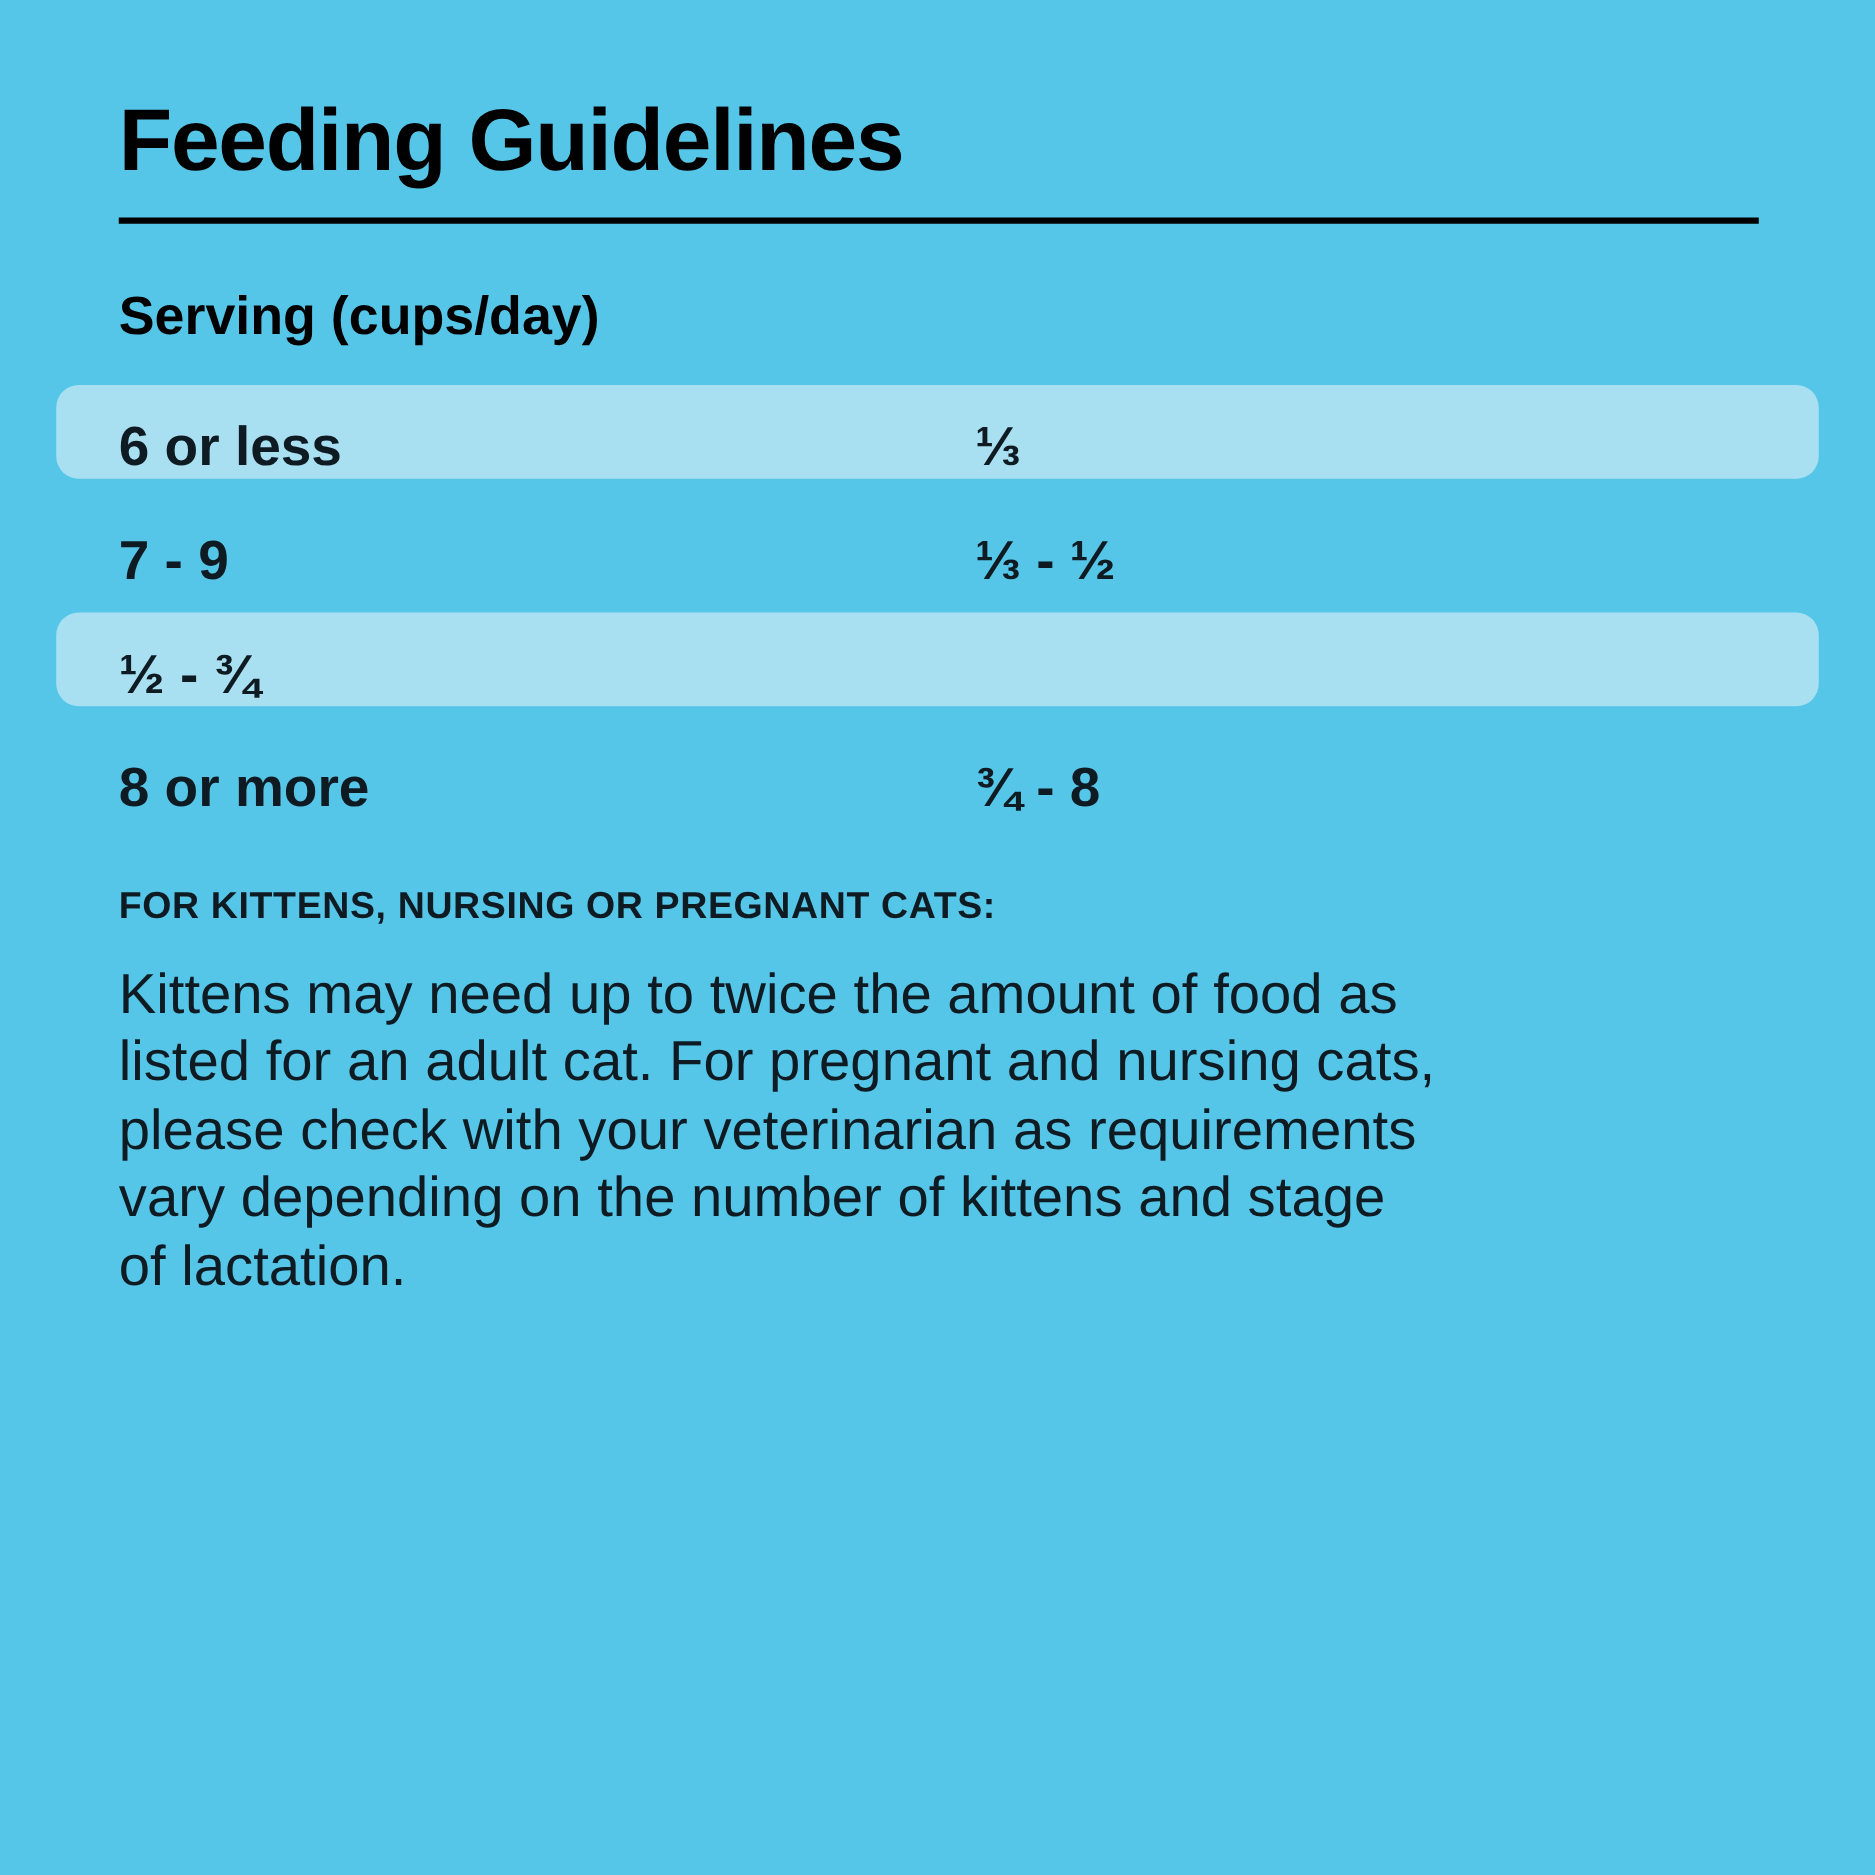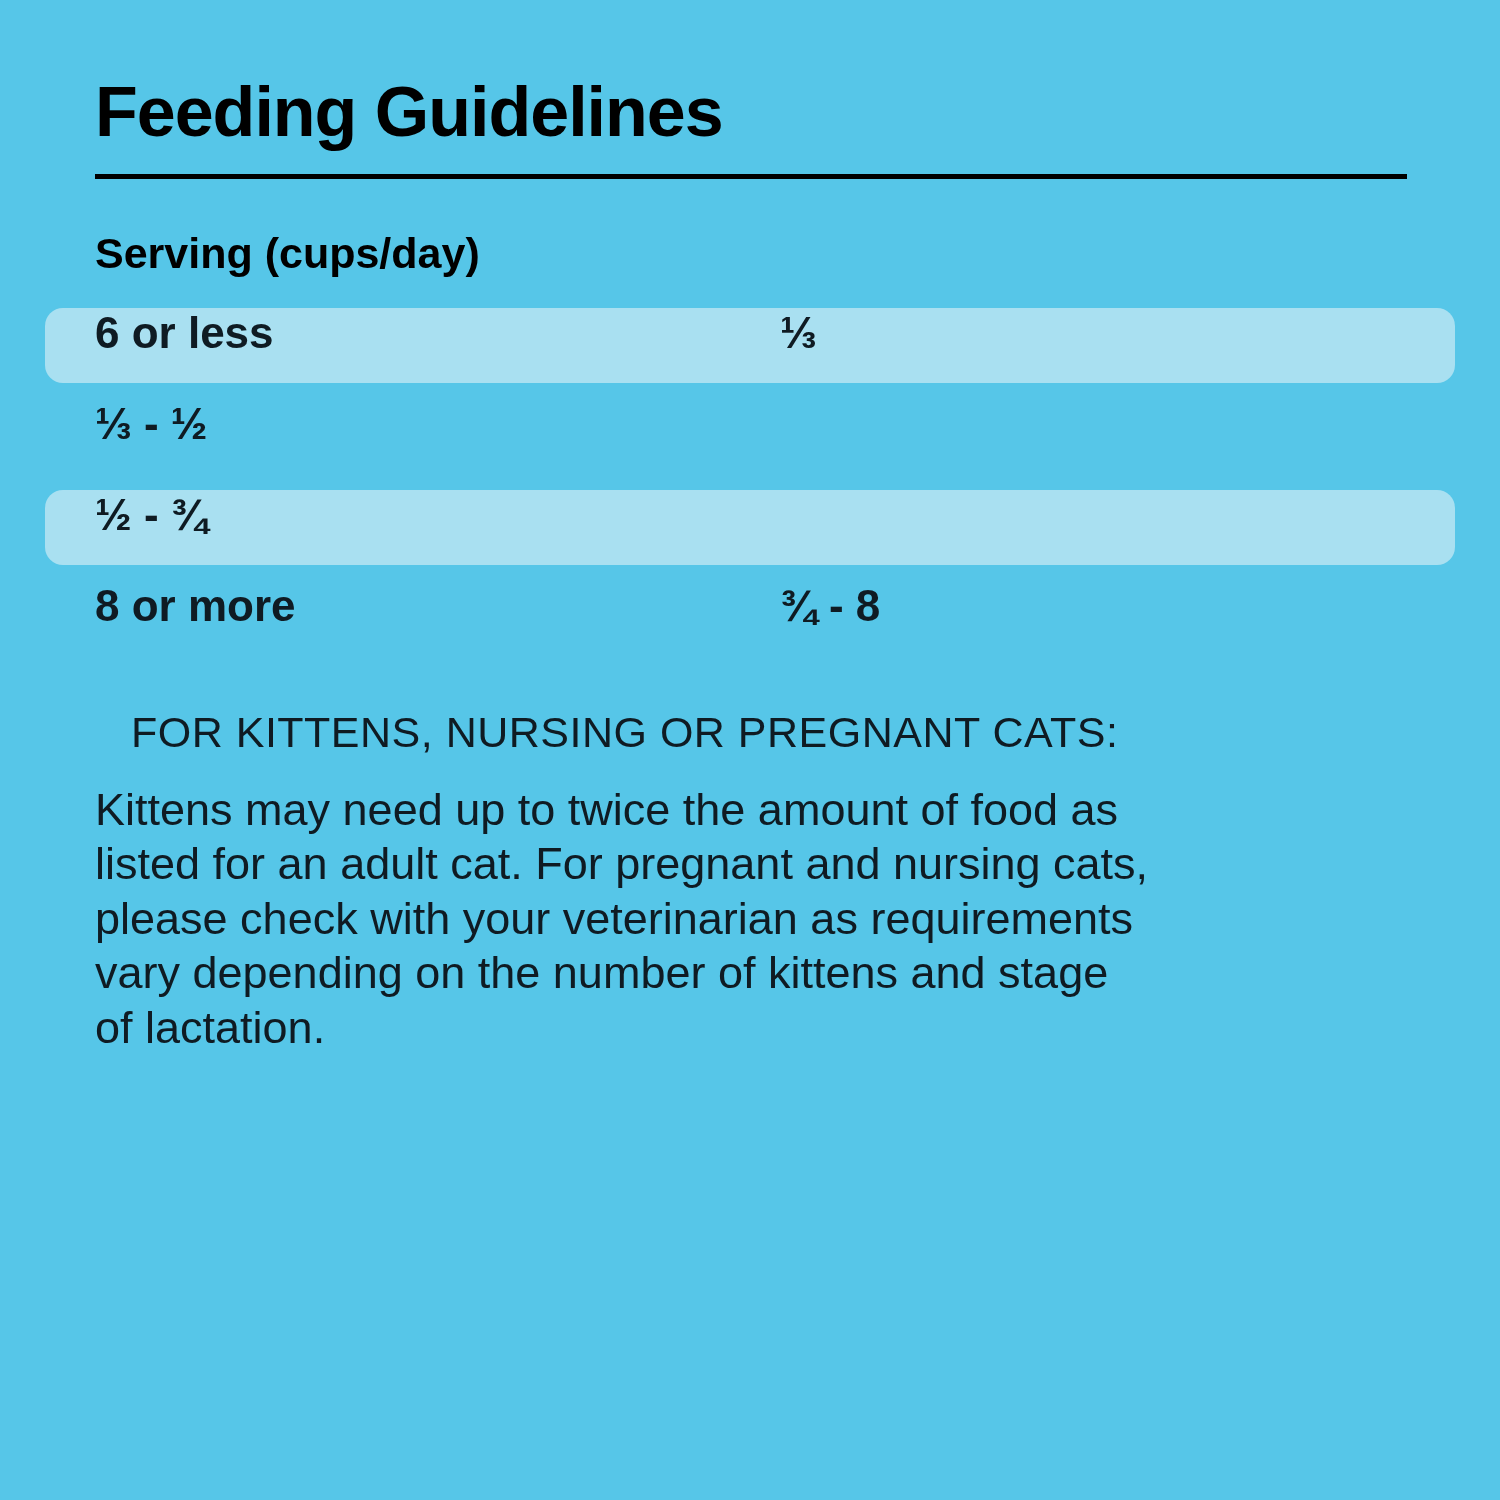--- a/index.html
+++ b/index.html
@@ -39,36 +39,35 @@
     margin-bottom:30px;
   }
   .th{
     font-size:43px;
     font-weight:bold;
     color:#000;
   }
   .col1{width:685px;flex:0 0 685px;}
   .row{
     display:flex;
-    align-items:flex-start;
+    align-items:flex-end;
     height:75px;
     margin-bottom:16px;
     padding-left:50px;
     border-radius:18px;
     font-size:44px;
     font-weight:bold;
   }
   .row.hl{background:var(--hl);}
   .cell{white-space:nowrap;}
   .note{margin:52px 50px 0 50px;}
   .note-heading{
-    font-size:43px;
-    font-weight:normal;
+    font-size:30px;
+    font-weight:bold;
     letter-spacing:0.5px;
-    margin-left:36px;
   }
   .note-body{
     margin-top:26px;
     font-size:45px;
     line-height:1.21;
     white-space:pre-line;
   }
 </style>
 </head>
 <body>
@@ -82,20 +81,21 @@
     <div class="thead">
       <div class="th">Serving (cups/day)</div>
     </div>
 
     <div class="row hl">
       <div class="cell col1">6 or less</div>
       <div class="cell">⅓</div>
     </div>
 
     <div class="row">
+      <div class="cell col1">7 - 9</div>
       <div class="cell">⅓ - ½</div>
     </div>
 
     <div class="row hl">
       <div class="cell">½ - ¾</div>
     </div>
 
     <div class="row">
       <div class="cell col1">8 or more</div>
       <div class="cell">¾ - 8</div>

